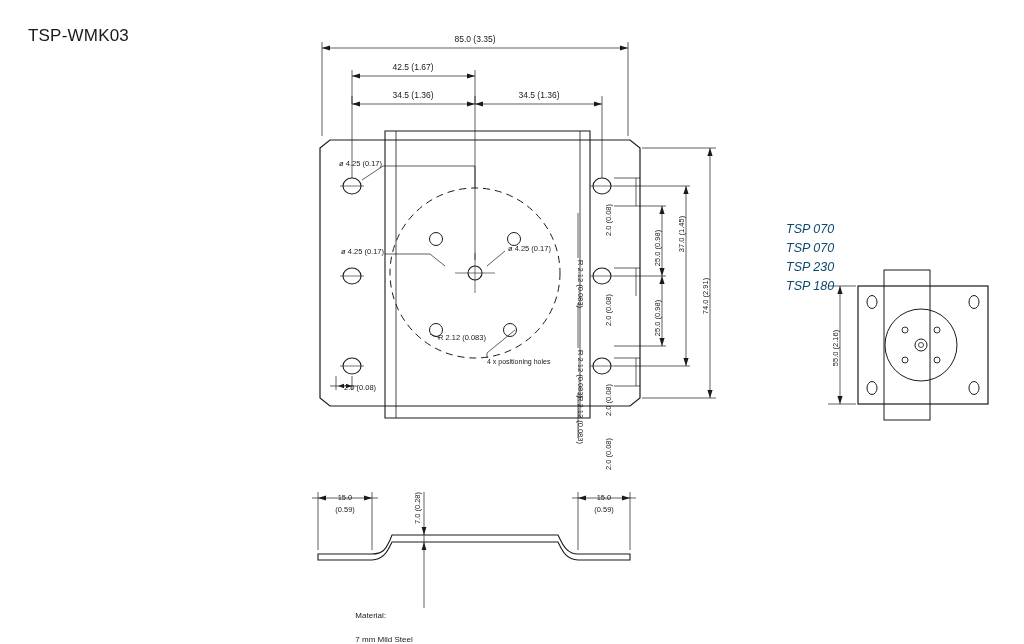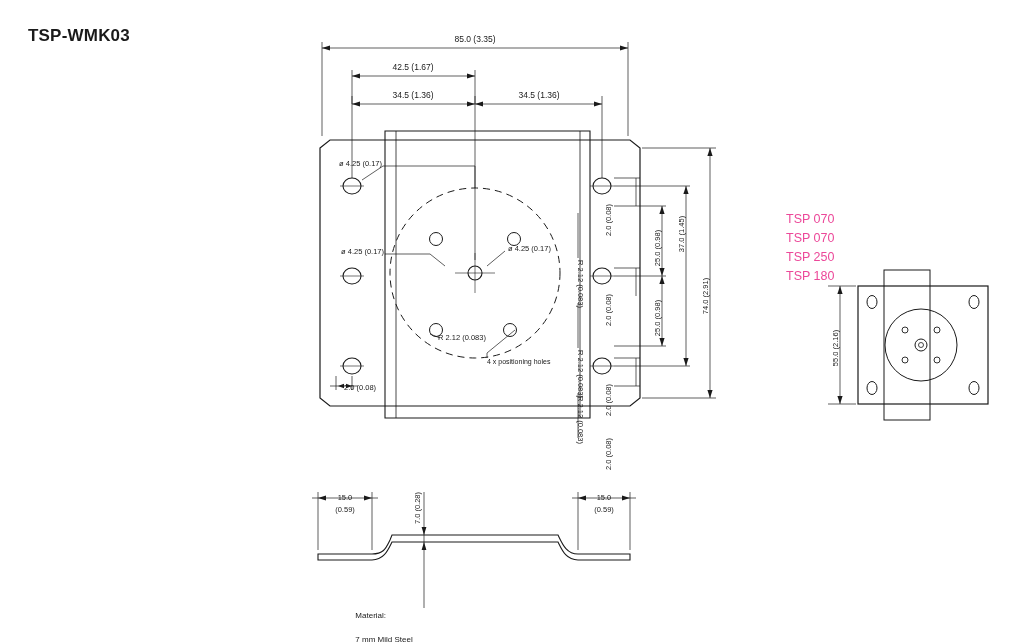--- a/index.html
+++ b/index.html
@@ -16,21 +16,21 @@
     width: 1024px;
     height: 644px;
     overflow: hidden;
     background: #ffffff;
   }
   #title {
     position: absolute;
     left: 28px;
     top: 26px;
     font-size: 17px;
-    font-weight: bold;
+    font-weight: normal;
     letter-spacing: 0.2px;
     color: #1a1a1a;
   }
   .svgwrap {
     position: absolute;
     left: 0;
     top: 8px;
     width: 1024px;
     height: 644px;
   }
@@ -40,24 +40,25 @@
   text {
     font-family: "Liberation Sans", sans-serif;
     fill: #1a1a1a;
   }
   .dim-label { font-size: 8.5px; }
   .dim-label-sm { font-size: 7.5px; }
   .note { font-size: 7px; }
   .model-list {
     position: absolute;
     left: 786px;
-    top: 210px;
+    top: 220px;
     font-size: 12.5px;
     line-height: 19px;
-    color: #ec4899;
+    color: #0c4a6e;
+    font-style: italic;
   }
   .footer {
     position: absolute;
     left: 342px;
     top: 598px;
     font-size: 8px;
     line-height: 12px;
     color: #1a1a1a;
   }
   .footer-row { white-space: pre; }
@@ -65,21 +66,21 @@
 </head>
 <body>
 
 <div id="page">
 
   <div id="title">TSP-WMK03</div>
 
   <div class="model-list">
     <div>TSP 070</div>
     <div>TSP 070</div>
-    <div>TSP 250</div>
+    <div>TSP 230</div>
     <div>TSP 180</div>
   </div>
 
   <div class="footer">
     <div class="footer-row">
       <span>Material:</span>
       <span style="display:inline-block;width:24px"></span>
       <span>7 mm Mild Steel</span>
     </div>
 

